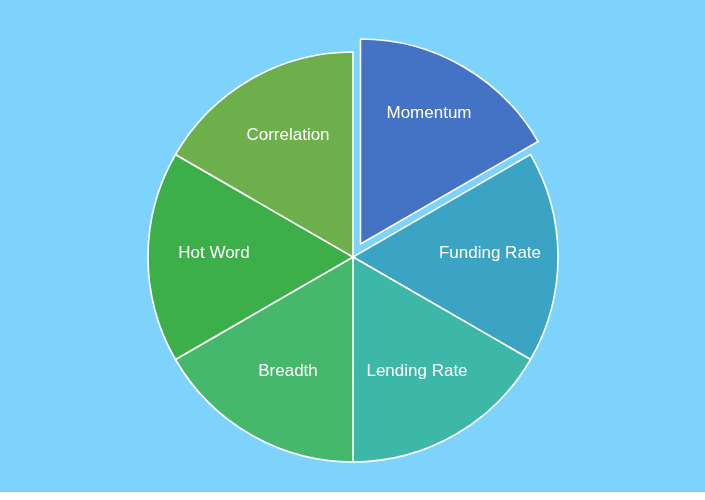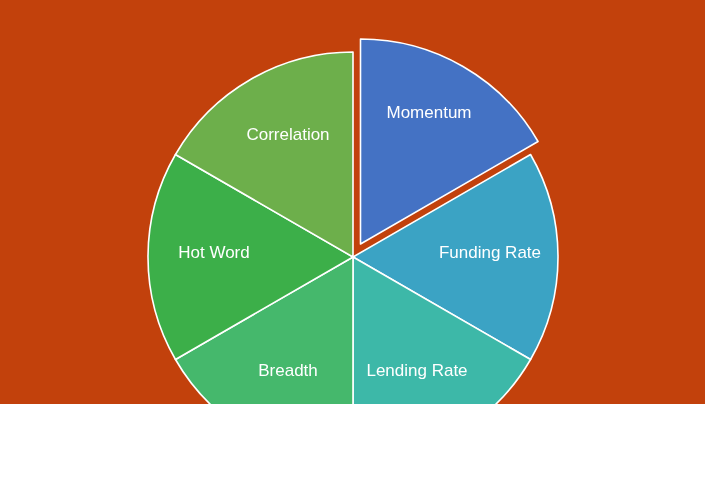--- a/index.html
+++ b/index.html
@@ -6,22 +6,22 @@
     margin: 0;
     padding: 0;
     background: #ffffff;
   }
   body {
     font-family: "Liberation Sans", sans-serif;
   }
   #chart-root {
     position: relative;
     width: 705px;
-    height: 404px;
-    background: #c2410c;
+    height: 492px;
+    background: #7dd3fc;
     overflow: hidden;
   }
   #pie-svg {
     position: absolute;
     left: 0;
     top: 0;
     width: 705px;
     height: 500px;
     display: block;
   }

